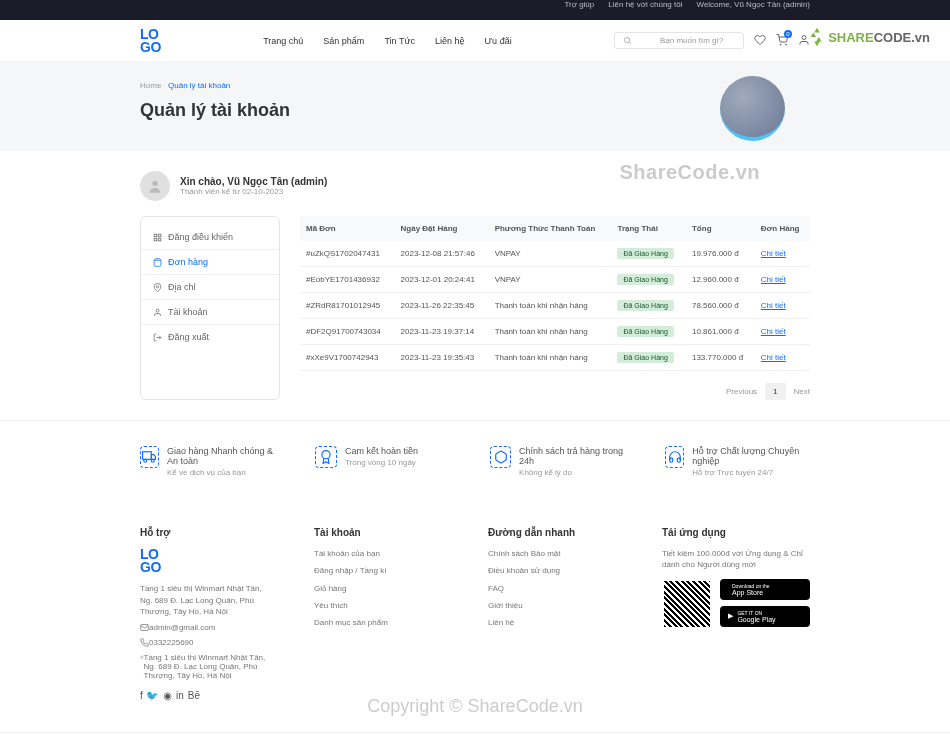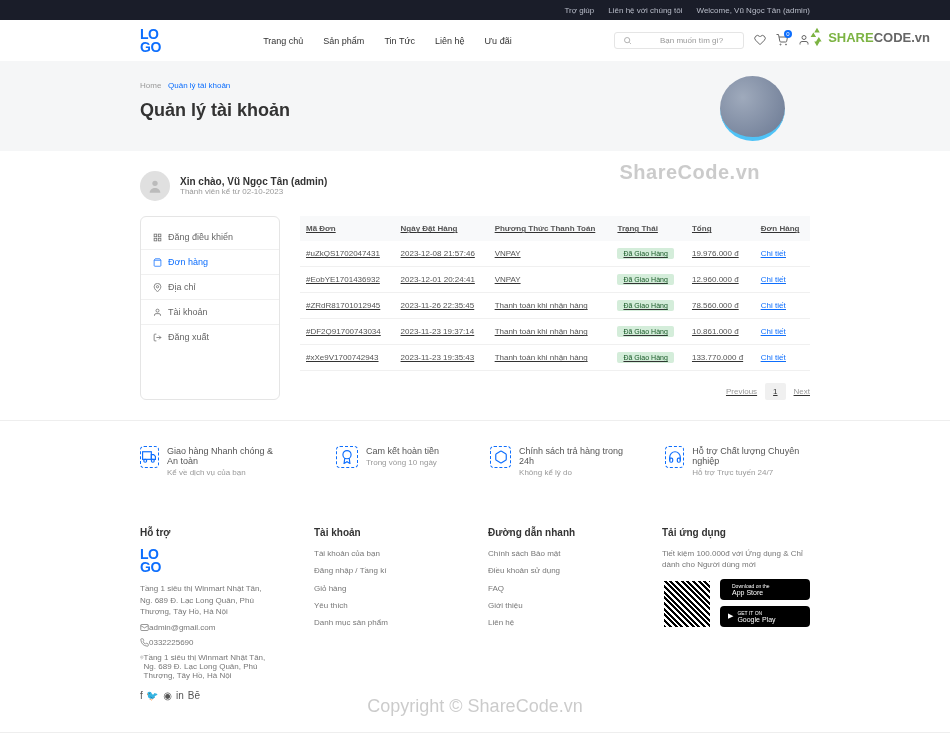--- a/index.html
+++ b/index.html
@@ -1,17 +1,17 @@
 <!DOCTYPE html>
 <html><head>
 <meta charset="utf-8">
 <style>
 * { margin: 0; padding: 0; box-sizing: border-box; }
 body { font-family: -apple-system, BlinkMacSystemFont, "Segoe UI", Arial, sans-serif; font-size: 10px; color: #333; background: #fff; }
-.topbar { background: #1a1d29; color: #b8bcc8; height: 20px; display: flex; justify-content: flex-end; align-items: center; padding: 0 140px; font-size: 8px; gap: 14px; }
+.topbar { background: #1a1d29; color: #b8bcc8; height: 20px; display: flex; justify-content: flex-end; padding: 0 140px; font-size: 8px; gap: 14px; }
 .topbar a { color: #b8bcc8; text-decoration: none; }
 .header { background: #fff; padding: 8px 140px; display: flex; align-items: center; justify-content: space-between; position: relative; }
 .logo { color: #0d6efd; font-weight: 800; font-size: 14px; line-height: 0.9; letter-spacing: -0.5px; }
 .nav { display: flex; gap: 20px; font-size: 9px; font-weight: 500; }
 .nav a { color: #333; text-decoration: none; }
 .header-right { display: flex; align-items: center; gap: 10px; }
 .search-box { display: flex; align-items: center; border: 1px solid #e5e5e5; border-radius: 3px; padding: 3px 8px; width: 130px; font-size: 8px; color: #999; gap: 24px; }
 .search-box svg { margin-right: 4px; }
 .icon-btn { color: #666; cursor: pointer; position: relative; }
 .badge-dot { position: absolute; top: -4px; right: -4px; background: #0d6efd; color: #fff; border-radius: 50%; width: 8px; height: 8px; font-size: 6px; display: flex; align-items: center; justify-content: center; }
@@ -28,30 +28,30 @@
 .user-header { display: flex; align-items: center; gap: 10px; margin-bottom: 15px; }
 .avatar { width: 30px; height: 30px; border-radius: 50%; background: #e0e0e0; display: flex; align-items: center; justify-content: center; color: #bbb; }
 .user-info h3 { font-size: 10px; font-weight: 600; }
 .user-info p { font-size: 8px; color: #999; }
 .content-row { display: flex; gap: 20px; }
 .sidebar { width: 140px; border: 1px solid #e5e5e5; border-radius: 6px; padding: 8px 0; }
 .sidebar-item { padding: 7px 12px; font-size: 9px; color: #666; display: flex; align-items: center; gap: 6px; cursor: pointer; border-bottom: 1px solid #f0f0f0; }
 .sidebar-item:last-child { border-bottom: none; }
 .sidebar-item.active { color: #0d6efd; }
 .sidebar-item svg { width: 9px; height: 9px; }
-.orders { flex: 1; text-decoration: underline; }
+.orders { flex: 1; }
 .table { width: 100%; border-collapse: collapse; }
 .table th { background: #f8f9fa; font-size: 8px; font-weight: 600; padding: 8px 6px; text-align: left; color: #555; }
 .table td { font-size: 8px; padding: 8px 6px; border-bottom: 1px solid #f0f0f0; color: #555; }
 .status-badge { background: #d4edda; color: #155724; padding: 2px 6px; border-radius: 2px; font-size: 7px; }
 .detail-link { color: #0d6efd; text-decoration: underline; }
 .pagination { display: flex; justify-content: flex-end; gap: 8px; margin-top: 12px; font-size: 8px; color: #999; align-items: center; }
 .pagination .page-num { background: #f0f0f0; padding: 4px 8px; border-radius: 2px; color: #333; }
 .features { display: flex; padding: 25px 140px; gap: 30px; border-top: 1px solid #eee; }
-.feature { display: flex; gap: 8px; flex: 1; justify-content: center; }
+.feature { display: flex; gap: 8px; flex: 1; }
 .feature-icon { width: 22px; height: 22px; border: 1px dashed #0d6efd; border-radius: 4px; display: flex; align-items: center; justify-content: center; color: #0d6efd; }
 .feature-text h4 { font-size: 9px; font-weight: 500; color: #555; margin-bottom: 2px; }
 .feature-text p { font-size: 8px; color: #999; }
 .footer { padding: 25px 140px; display: flex; gap: 40px; }
 .footer-col { flex: 1; }
 .footer-col h4 { font-size: 10px; font-weight: 600; margin-bottom: 10px; }
 .footer-col .logo { margin-bottom: 10px; }
 .footer-col p, .footer-col a { font-size: 8px; color: #777; text-decoration: none; display: block; margin-bottom: 6px; line-height: 1.4; }
 .footer-col .contact-line { display: flex; align-items: flex-start; gap: 0; margin-bottom: 6px; }
 .app-buttons { display: flex; flex-direction: column; gap: 6px; }

